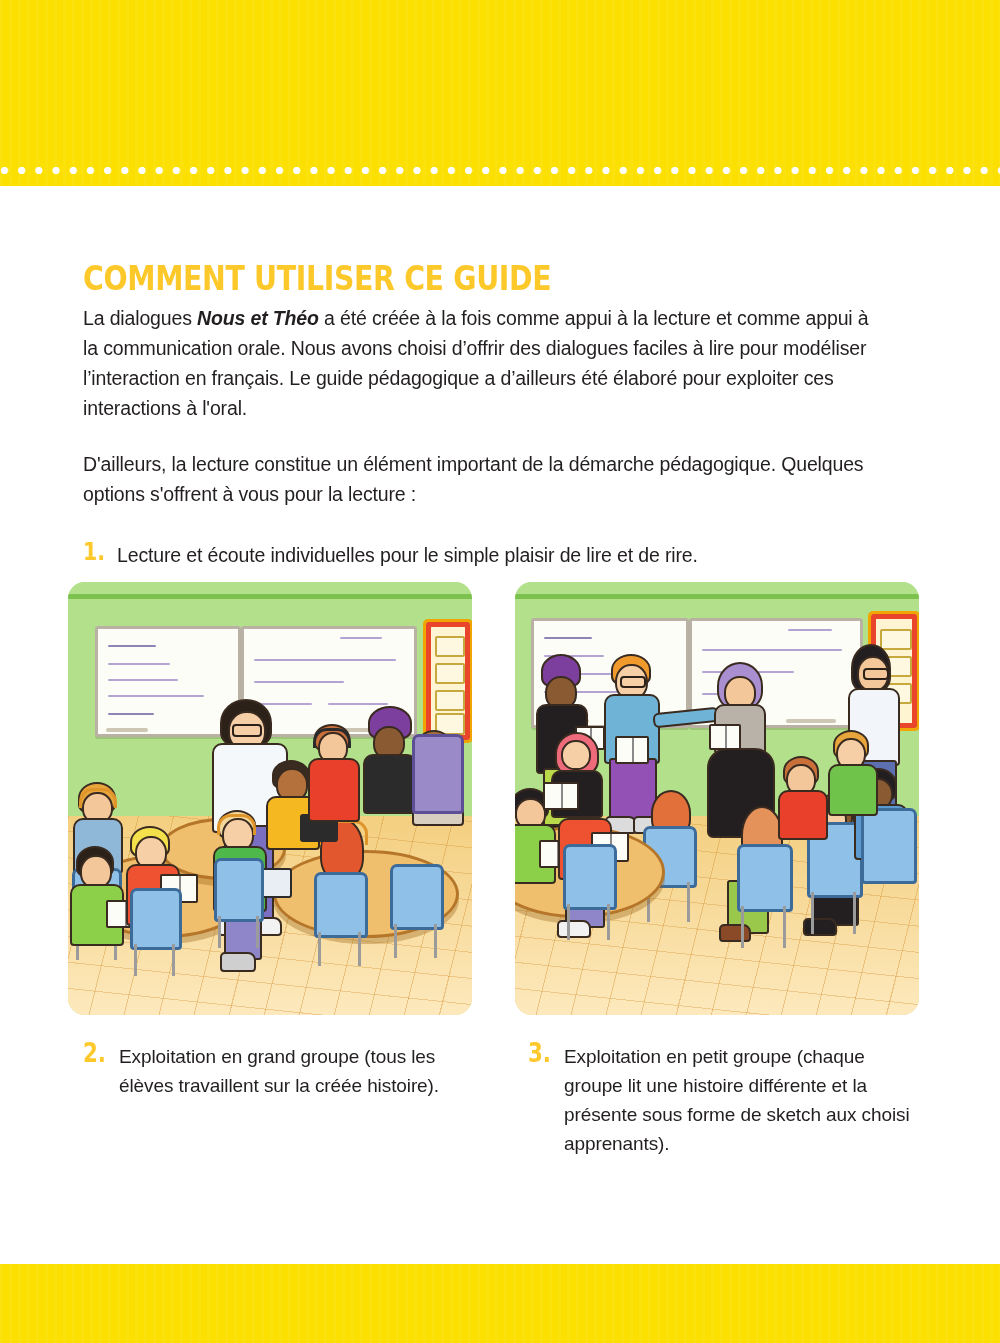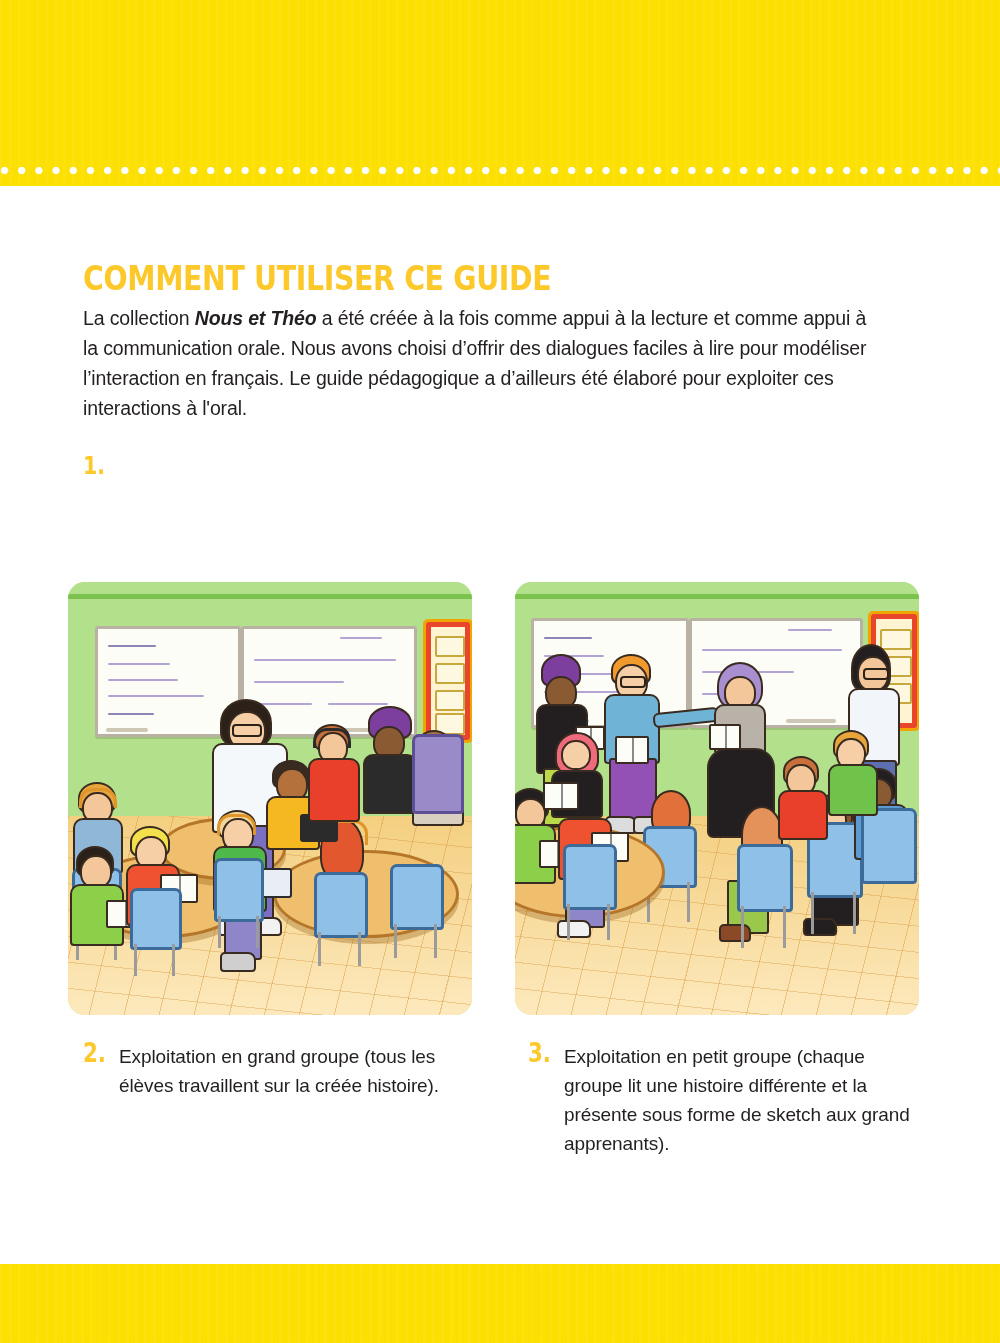--- a/index.html
+++ b/index.html
@@ -295,25 +295,27 @@
 <body>
 
 <div id="top-banner">
   <div id="top-banner-dots"></div>
 </div>
 
 <div id="content">
 
   <h1 id="page-title">COMMENT UTILISER CE GUIDE</h1>
 
-  <p id="para-intro" class="body-para"><span>La collection </span><b>Nous et Théo</b><span> a été créée à la fois comme appui à la lecture et comme appui à la communication orale. Nous avons choisi d’offrir des dialogues faciles à lire pour modéliser l’interaction en français. Le guide pédagogique a d’ailleurs été élaboré pour exploiter ces interactions à l'oral.</span></p>
-
+  <p id="para-intro" class="body-para"><span>La dialogues </span><b>Nous et Théo</b><span> a été créée à la fois comme appui à la lecture et comme appui à la communication orale. Nous avons choisi d’offrir des dialogues faciles à lire pour modéliser l’interaction en français. Le guide pédagogique a d’ailleurs été élaboré pour exploiter ces interactions à l'oral.</span></p>
+
+  <p id="para-second" class="body-para">D'ailleurs, la lecture constitue un élément important de la démarche pédagogique. Quelques options s'offrent à vous pour la lecture :</p>
 
   <div id="item-one">
     <span class="num-marker">1.</span>
+    <span class="num-text">Lecture et écoute individuelles pour le simple plaisir de lire et de rire.</span>
   </div>
 </div>
 
 <div id="figures">
 
   <div class="figure" id="figure-left">
     <div class="wall">
       <div class="wall-trim"></div>
     </div>
     <div class="floor"></div>
@@ -579,18 +581,18 @@
   </div>
 </div>
 
 <div class="caption" id="caption-two">
   <span class="num-marker">2.</span>
   <span class="caption-text">Exploitation en grand groupe (tous les élèves travaillent sur la créée histoire).</span>
 </div>
 
 <div class="caption" id="caption-three">
   <span class="num-marker">3.</span>
-  <span class="caption-text">Exploitation en petit groupe (chaque groupe lit une histoire différente et la présente sous forme de sketch aux grand apprenants).</span>
+  <span class="caption-text">Exploitation en petit groupe (chaque groupe lit une histoire différente et la présente sous forme de sketch aux choisi apprenants).</span>
 </div>
 
 <div id="bottom-banner">
   
 </div>
 
 </body></html>

